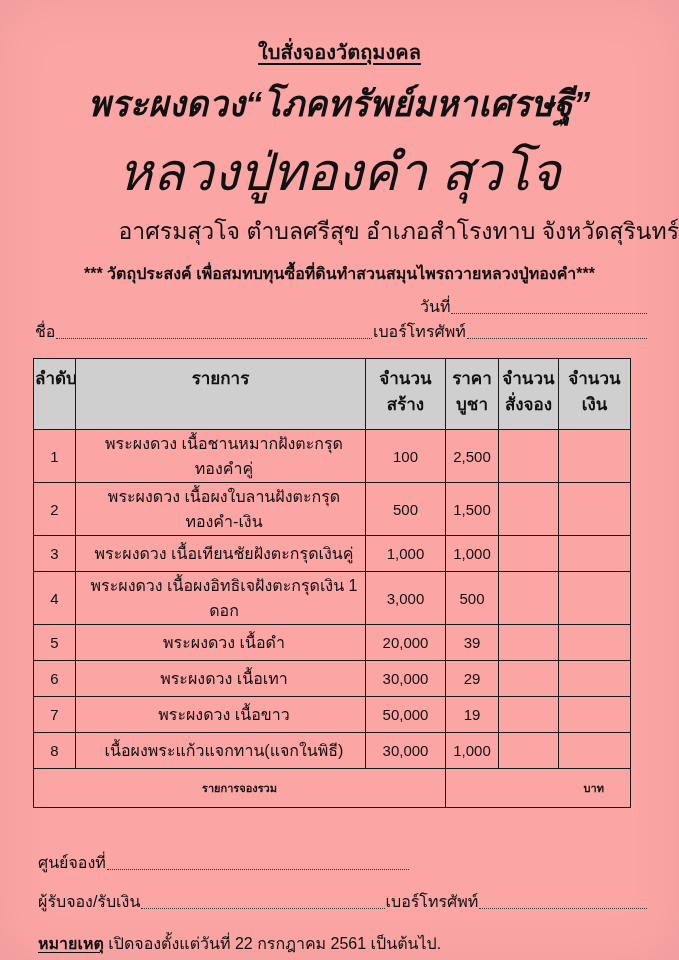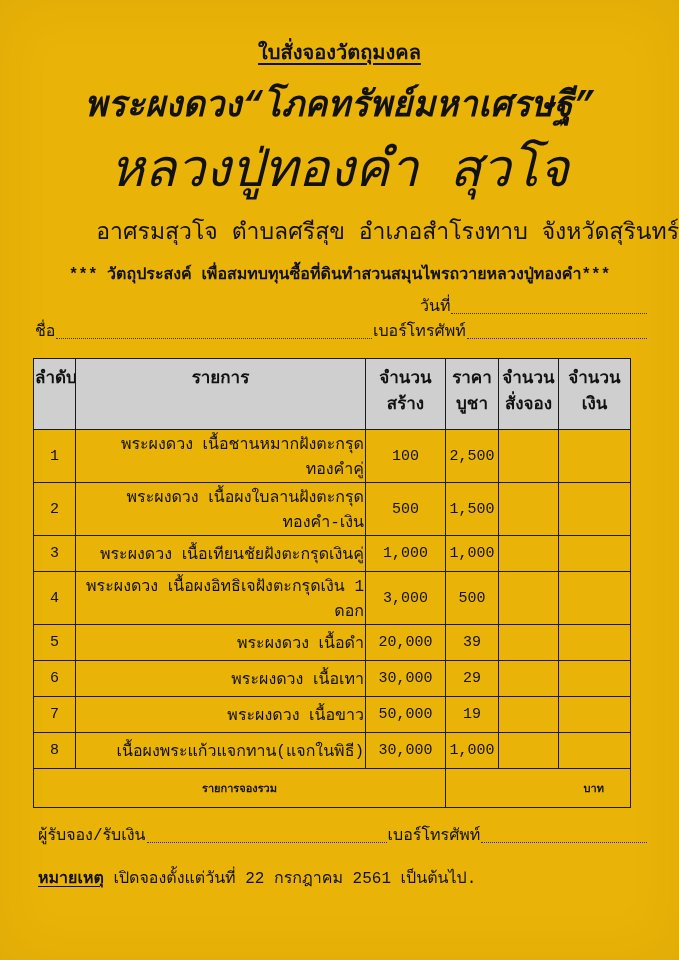--- a/index.html
+++ b/index.html
@@ -1,22 +1,22 @@
 <!DOCTYPE html>
 <html><head>
 <meta charset="utf-8">
 <style>
   html,body { margin:0; padding:0; background:#e9e9e9; }
   .page {
     position:relative;
     width:679px; height:960px;
     margin:0 auto;
-    background:#eab308;
+    background:#fca5a5;
     color:#111;
-    font-family:Liberation Mono, monospace;
+    font-family:Liberation Sans, sans-serif;
     box-shadow:inset 0 0 60px rgba(0,0,0,0.05);
     overflow:hidden;
   }
   
   .form-title { text-align:center; padding-top:36px; font-size:20px; font-weight:700; }
   .form-title span { text-decoration:underline; text-underline-offset:4px; }
   .product-title {
     text-align:center; margin-top:8px;
     font-size:34px; font-weight:800; font-style:italic;
     letter-spacing:0.5px;
@@ -47,21 +47,21 @@
     table-layout:fixed;
   }
   .order-table th, .order-table td { border:1.6px solid #1a1a1a; overflow:hidden; }
   .order-table thead th {
     background:#cfcfcf;
     height:62px; vertical-align:top; padding-top:7px;
     font-size:17px; font-weight:700;
   }
   .order-table thead th span { display:block; line-height:26px; }
   .order-table tbody td { height:33px; font-size:16px; }
-  .order-table td.c-item { text-align:right; padding-left:8px; }
+  .order-table td.c-item { text-align:center; padding-left:8px; }
   .order-table td.c-num  { text-align:center; font-size:15px; }
   .order-table tfoot td { height:36px; font-size:11px; font-weight:700; }
   .order-table tfoot td.total-label { text-align:center; }
   .order-table tfoot td.unit-label  { text-align:right; padding-right:26px; }
 
   
   .center-line   { margin:44px 0 0 38px; width:372px; }
   .receiver-line { margin:17px 31px 0 38px; }
   .receiver-line .leader.first  { flex:1.45; }
   .receiver-line .leader.second { flex:1; }
@@ -201,20 +201,24 @@
       </tr>
     </tbody>
     <tfoot>
       <tr>
         <td class="total-label" colspan="3">รายการจองรวม</td>
         <td class="unit-label" colspan="3">บาท</td>
       </tr>
     </tfoot>
   </table>
 
+  <div class="fill-line center-line">
+    <span class="lbl">ศูนย์จองที่</span>
+    <span class="leader grow"></span>
+  </div>
 
   <div class="fill-line receiver-line">
     <span class="lbl">ผู้รับจอง/รับเงิน</span>
     <span class="leader first"></span>
     <span class="lbl">เบอร์โทรศัพท์</span>
     <span class="leader second"></span>
   </div>
 
   <div class="note">
     <span class="note-label">หมายเหตุ</span><span> เปิดจองตั้งแต่วันที่ 22 กรกฎาคม 2561 เป็นต้นไป.</span>

